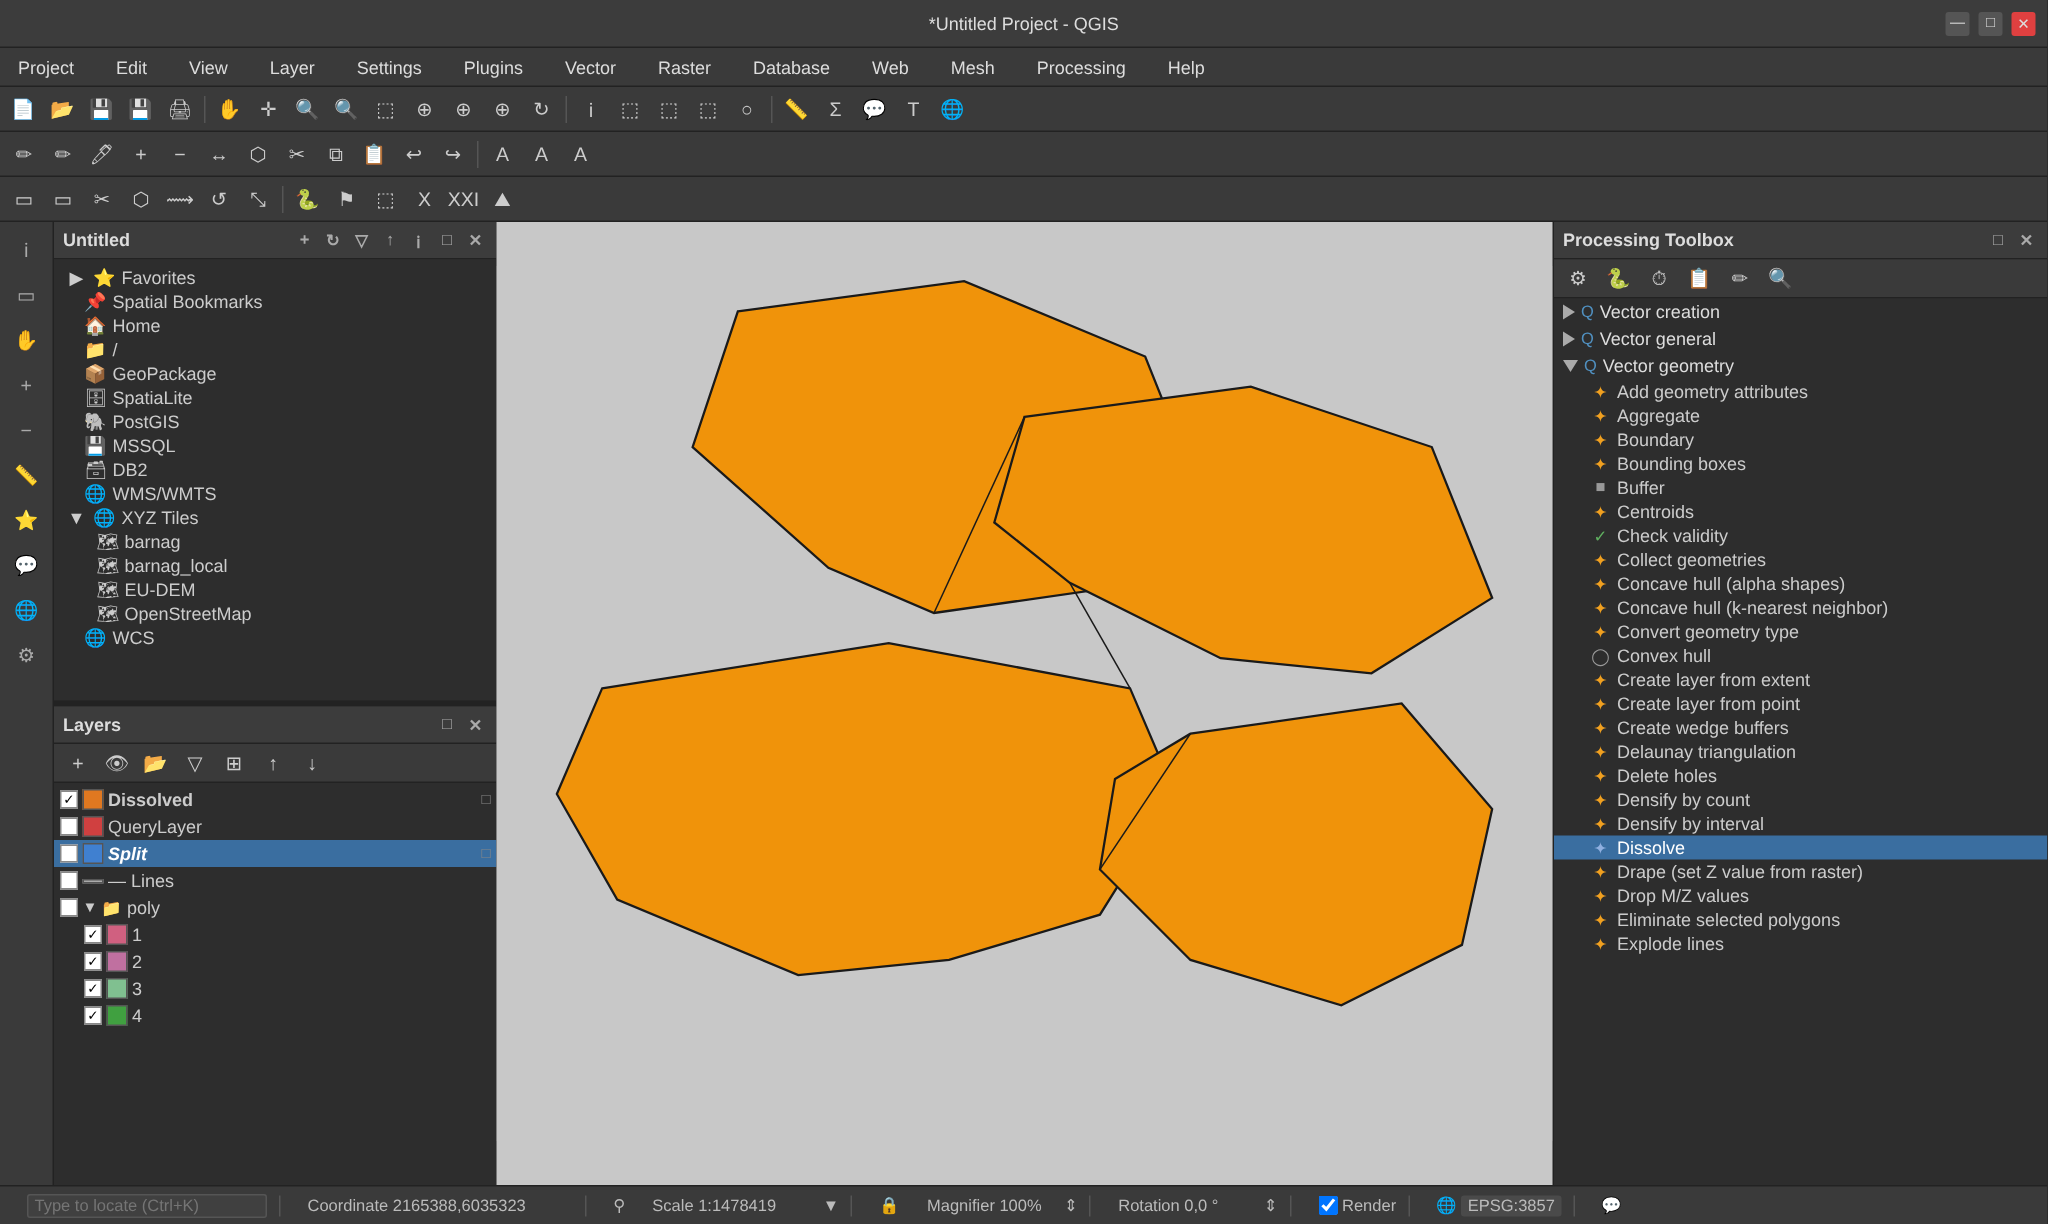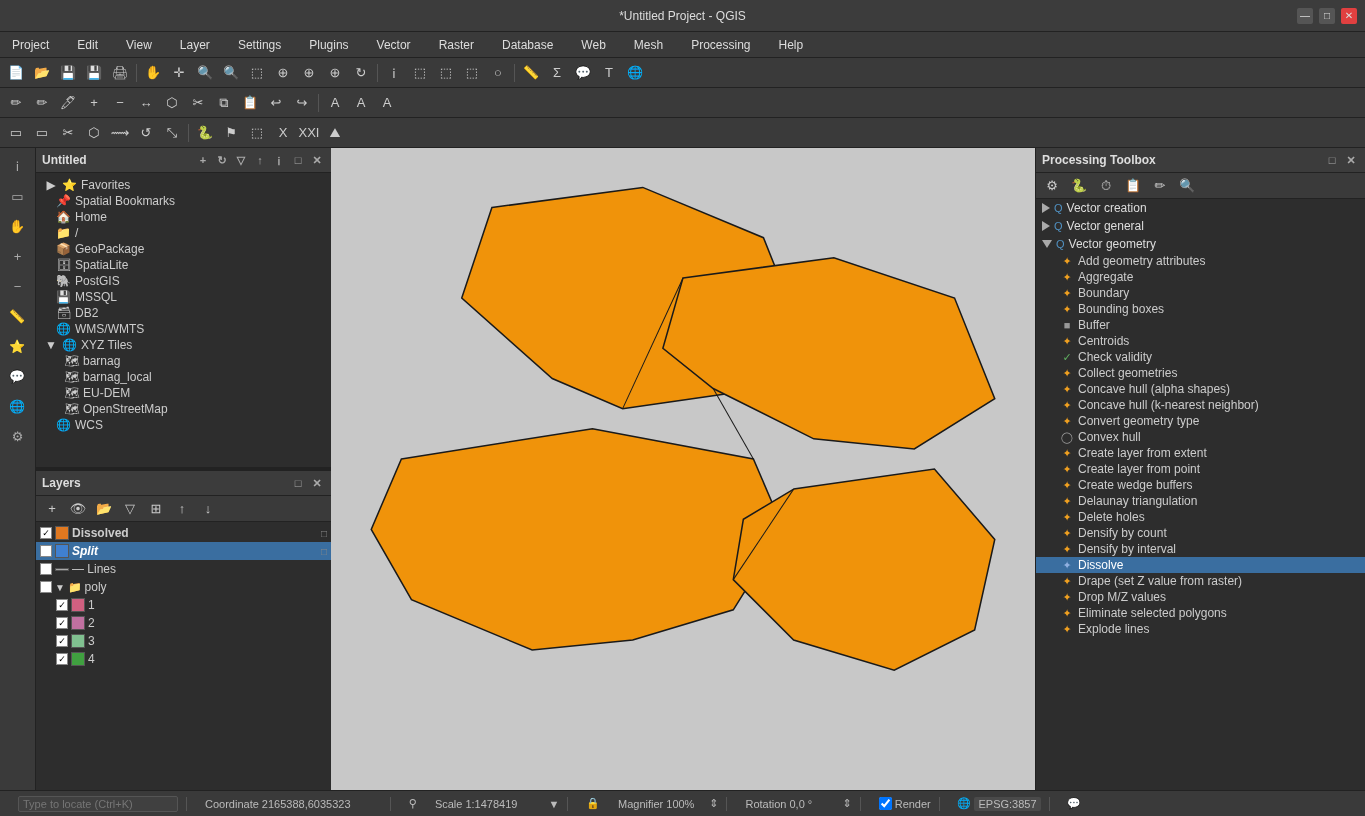--- a/index.html
+++ b/index.html
@@ -478,20 +478,25 @@
       </div>
       <div id="layers-content">
 
         <div class="layer-item">
           <div class="cb">✓</div>
           <div class="layer-color" style="background:#e07820;"></div>
           <span class="layer-name bold">Dissolved</span>
           <span class="vis-icon">□</span>
         </div>
 
+        <div class="layer-item">
+          <div class="cb" style="background:#fff;"></div>
+          <div class="layer-color" style="background:#d04040;"></div>
+          <span class="layer-name">QueryLayer</span>
+        </div>
 
         <div class="layer-item selected">
           <div class="cb" style="background:#fff;"></div>
           <div class="layer-color" style="background:#4080d0;"></div>
           <span class="layer-name bold italic">Split</span>
           <span class="vis-icon">□</span>
         </div>
 
         <div class="layer-item">
           <div class="cb" style="background:#fff;"></div>

